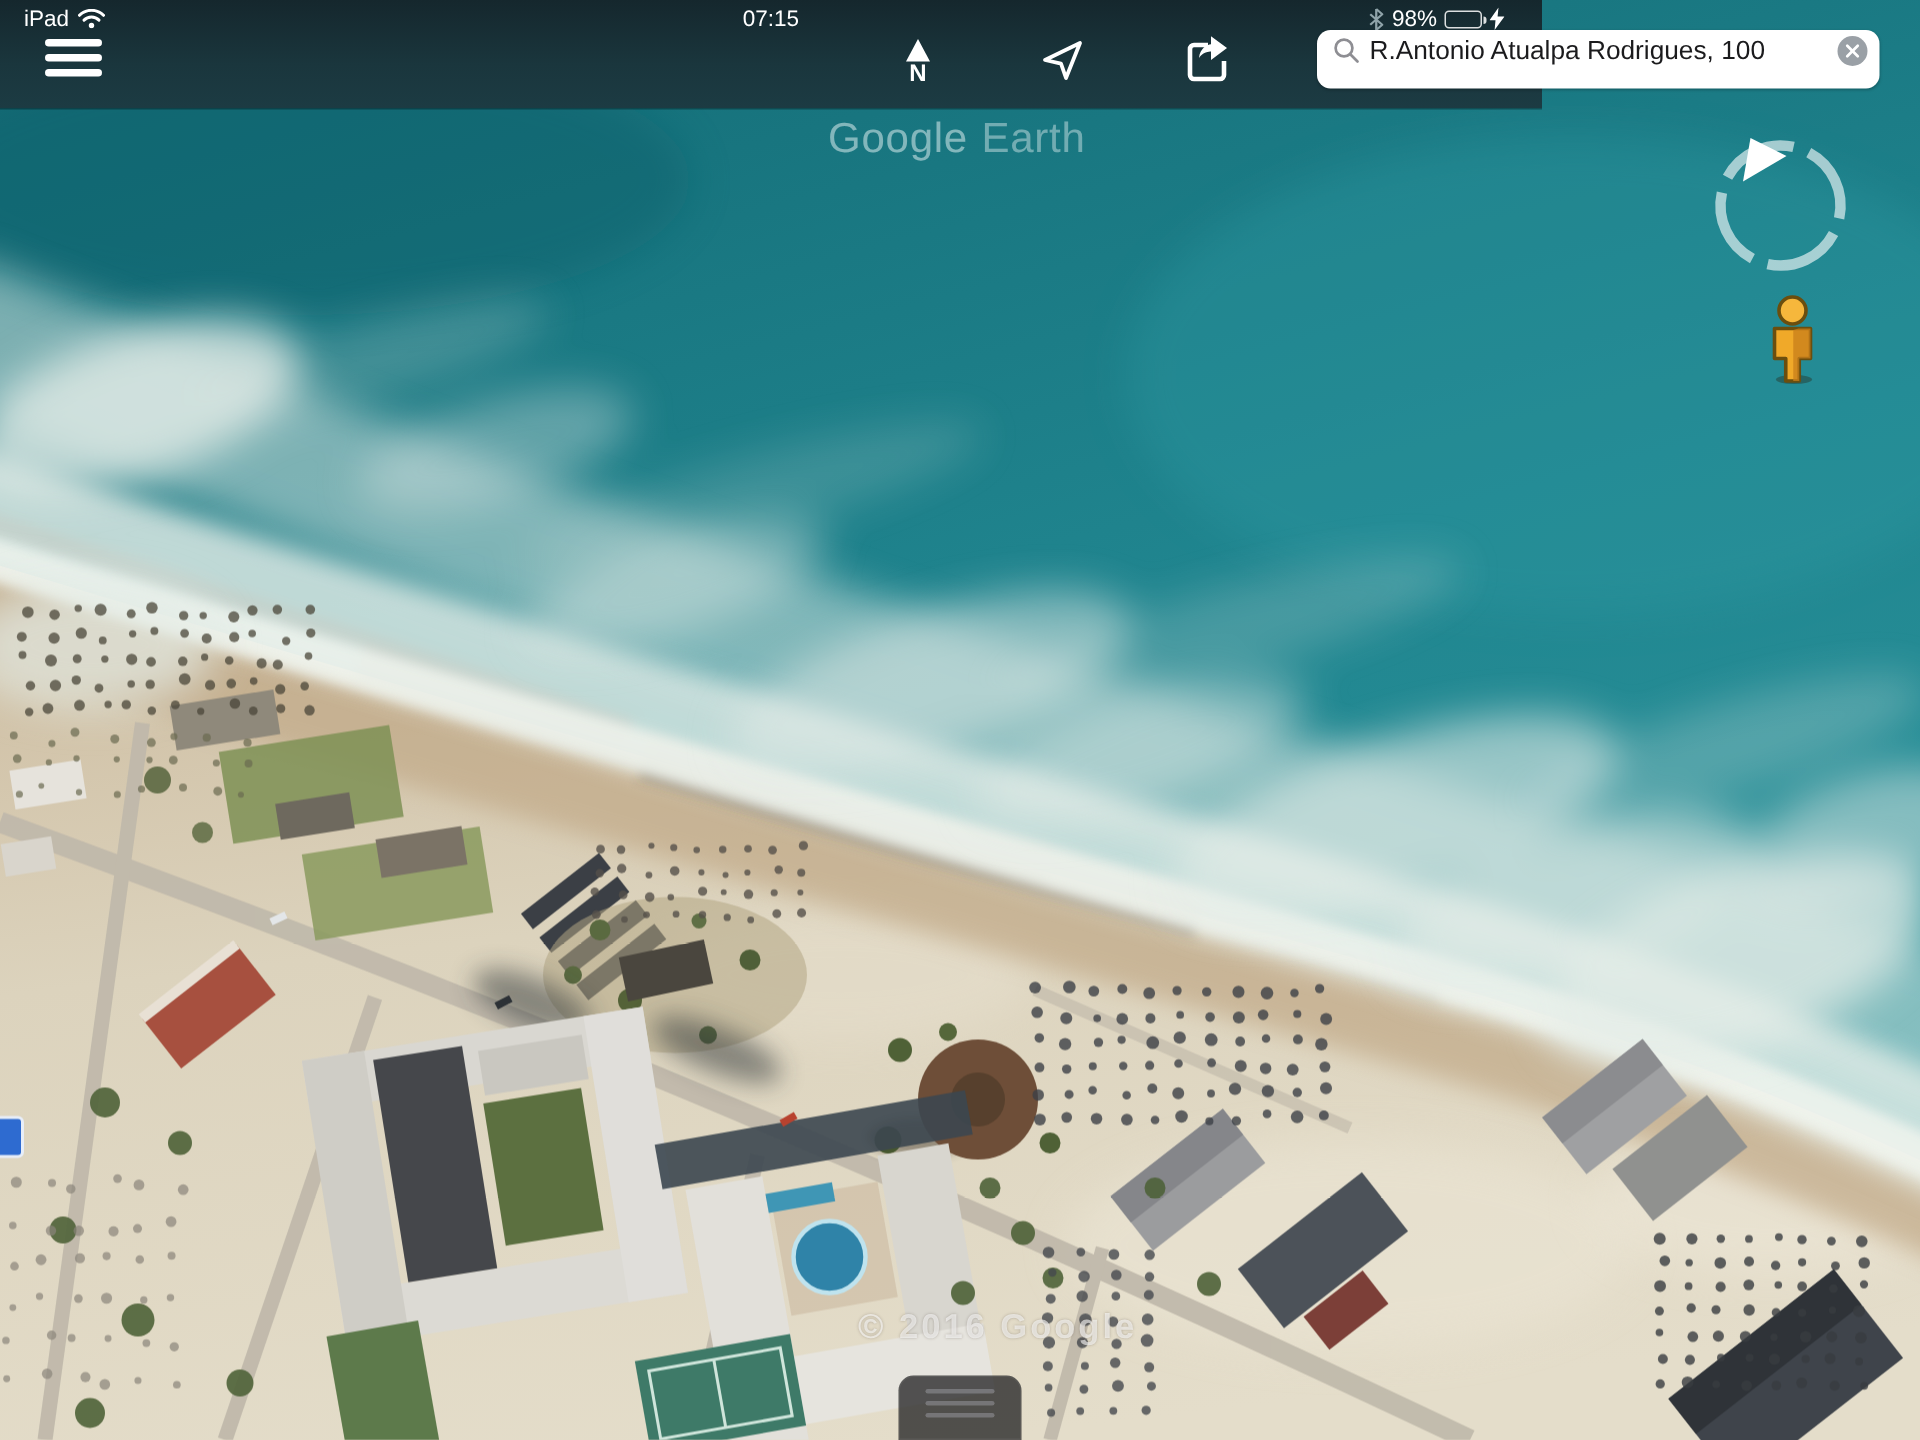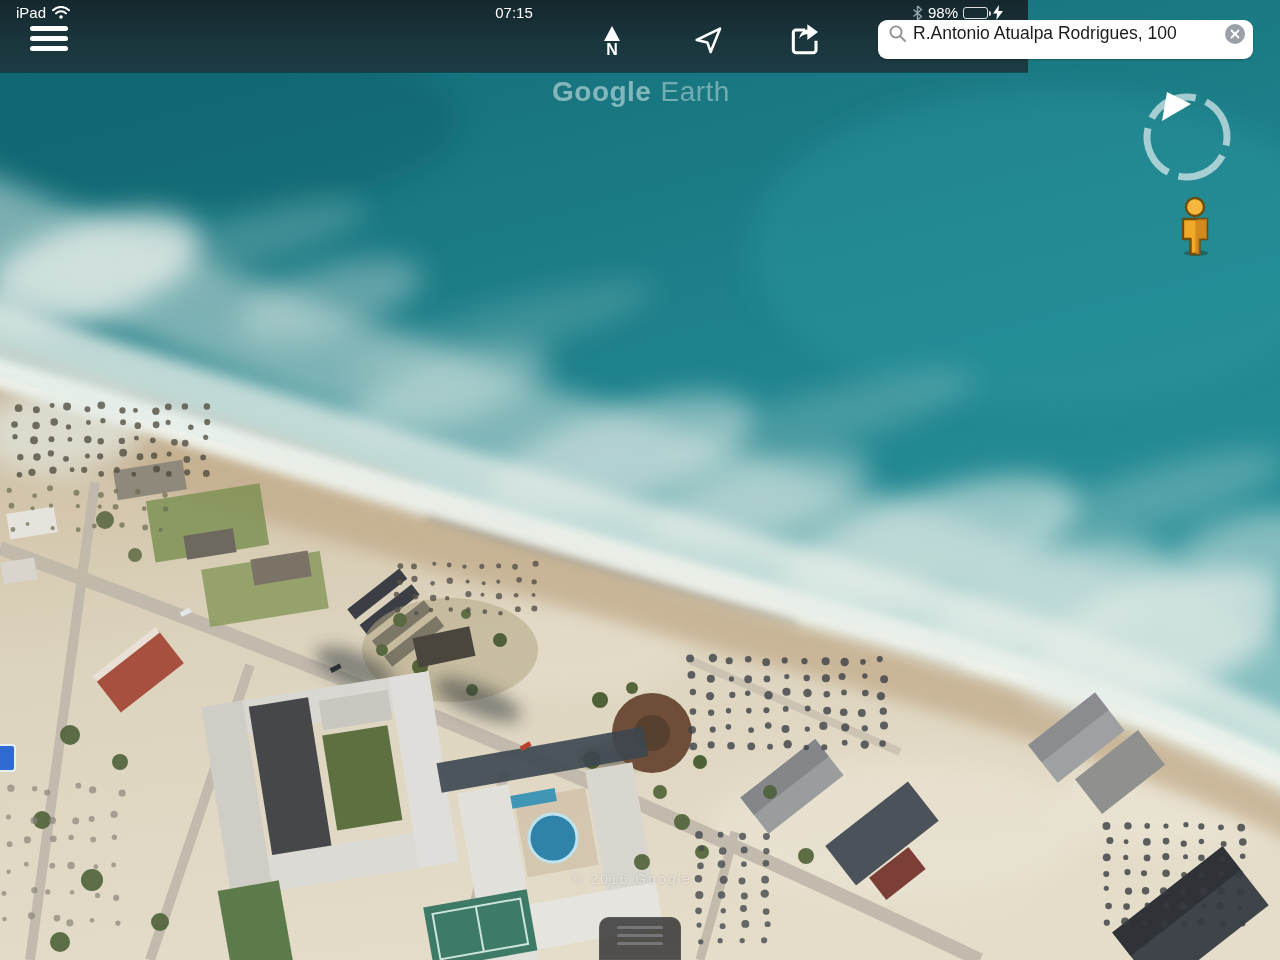--- a/index.html
+++ b/index.html
@@ -6,23 +6,23 @@
   .screen{position:relative;width:1280px;height:960px;overflow:hidden;
           font-family:"Liberation Sans",sans-serif;background:#1f8a94;}
   .screen *{box-sizing:border-box;}
 
   
   #map{position:absolute;left:0;top:0;width:1280px;height:960px;}
 
   
   .watermark{position:absolute;left:552px;top:76px;font-size:28px;letter-spacing:.5px;
              color:rgba(230,242,242,.55);white-space:nowrap;z-index:3;}
-  .watermark .wm-g{font-weight:700;opacity:.95;}
+  .watermark .wm-g{font-weight:400;opacity:.95;}
   .watermark .wm-e{font-weight:400;opacity:.8;margin-left:9px;margin-top:48px;}
-  .copyright{position:absolute;left:572px;top:871px;font-size:14px;font-weight:400;
+  .copyright{position:absolute;left:572px;top:871px;font-size:23px;font-weight:700;
              letter-spacing:2px;color:rgba(255,255,255,.6);z-index:3;
              text-shadow:0 0 2px rgba(80,70,60,.35);}
   .compass-ring{position:absolute;left:1136px;top:86px;width:102px;height:102px;z-index:3;}
   .pegman{position:absolute;left:1172px;top:196px;width:46px;height:60px;z-index:3;}
   .sheet-handle{position:absolute;left:599px;top:917px;width:82px;height:43px;z-index:3;
                 background:rgba(38,38,40,.78);border-radius:10px 10px 0 0;
                 box-shadow:0 0 0 1px rgba(255,255,255,.06) inset;}
   .sheet-handle i{display:block;width:46px;height:3px;margin:5px auto 0;
                   background:rgba(150,150,155,.55);border-radius:2px;}
   .sheet-handle i:first-child{margin-top:9px;}

